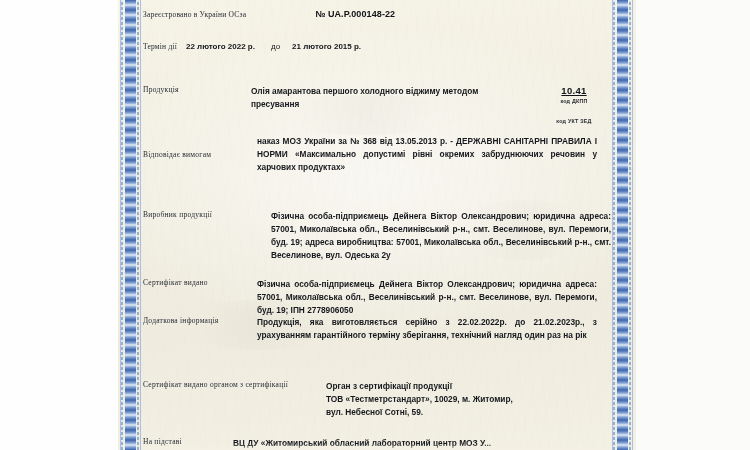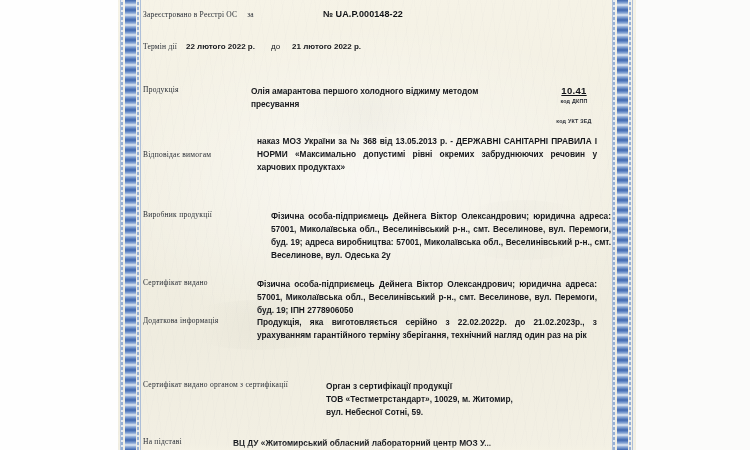--- a/index.html
+++ b/index.html
@@ -229,30 +229,30 @@
       <div class="strip-outer-line strip-hair" style="left:0px;"></div>
       <div class="strip-band strip-thin-a"></div>
       <div class="strip-band wide"></div>
       <div class="strip-band strip-thin-b"></div>
       <div class="strip-outer-line strip-hair" style="left:20px;"></div>
     </div>
 
     <div class="content">
 
       <div class="hdr-line" style="top:9px; left:0;">
-        <span class="hdr-label">Зареєстровано в Реєстрі ОС</span>
-        <span class="hdr-label" style="margin-left:10px;">за</span>
+        <span class="hdr-label">Зареєстровано в України ОС</span>
+        <span class="hdr-label" style="">за</span>
         <span class="hdr-strong" style="margin-left:36px;padding-left:33px;">№ UA.P.000148-22</span>
       </div>
 
       <div class="hdr-line" style="top:42px; left:0;">
         <span class="hdr-label">Термін дії</span>
         <span class="hdr-mid" style="margin-left:9px;">22 лютого 2022 р.</span>
         <span class="hdr-mid" style="margin-left:16px; font-weight:normal;text-align:center;">до</span>
-        <span class="hdr-mid" style="margin-left:12px;">21 лютого 2022 р.</span>
+        <span class="hdr-mid" style="margin-left:12px;">21 лютого 2015 р.</span>
       </div>
 
       <div class="codes" style="top:85px; right:-6px;">
         <div class="code-value">10.41</div>
         <div class="code-caption">код ДКПП</div>
       </div>
       <div class="codes" style="top:118px; right:-6px;">
         <div class="code-caption-2">код УКТ ЗЕД</div>
       </div>
 

